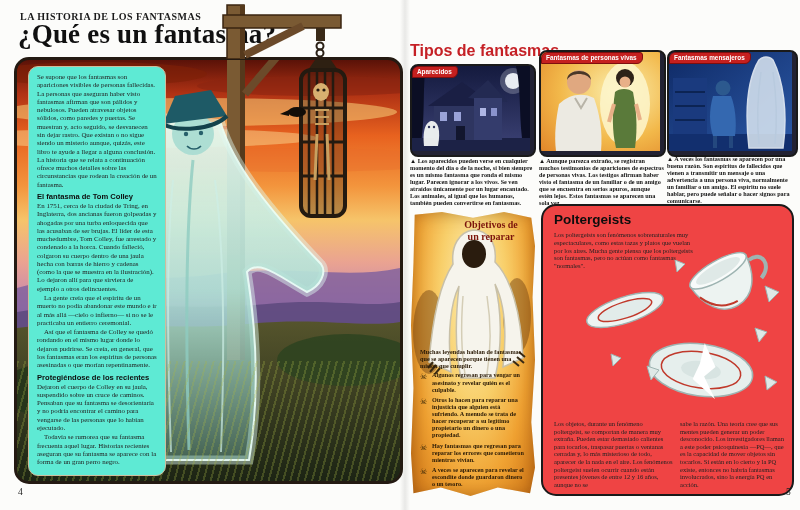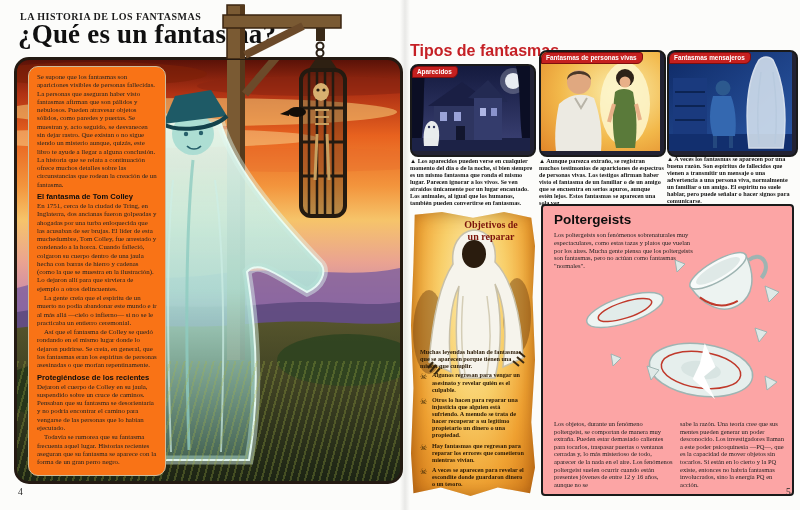--- a/index.html
+++ b/index.html
@@ -9,21 +9,21 @@
     background:linear-gradient(90deg,rgba(0,0,0,0) 0%,rgba(0,0,0,.07) 45%,rgba(0,0,0,.07) 55%,rgba(0,0,0,0) 100%);}
   
   .kicker{position:absolute;left:20px;top:11px;font-size:10px;font-weight:600;letter-spacing:.5px;color:#1a1a1a;}
   .big-title{position:absolute;left:18px;top:19px;font-size:27px;font-weight:bold;color:#101010;letter-spacing:.2px;}
   .illus{position:absolute;left:14px;top:57px;width:383px;height:421px;border:3px solid #241a12;border-radius:15px;
     overflow:hidden;background:linear-gradient(180deg,#5a1208 0%,#b03214 8%,#e8621f 18%,#f3953d 30%,#f6c46a 38%,#eaa391 48%,#c487ae 58%,#8f6fae 68%,#6d5a96 75%,#4a523f 84%,#2c3620 93%,#20291a 100%);}
   .illus svg{position:absolute;left:0;top:0;}
   .grass-tex{position:absolute;left:0;bottom:0;width:100%;height:120px;
     background:repeating-linear-gradient(105deg,rgba(165,180,70,.28) 0 2px,rgba(0,0,0,0) 2px 7px);}
   .gibbet-top{position:absolute;left:183px;top:3px;width:170px;height:56px;z-index:5;}
-  .textbox{position:absolute;left:28px;top:66px;width:138px;height:410px;background:#f97316;border:1px solid #cdbd9d;
+  .textbox{position:absolute;left:28px;top:66px;width:138px;height:410px;background:#5eead4;border:1px solid #cdbd9d;
     border-radius:10px;padding:6px 8px;box-sizing:border-box;overflow:hidden;z-index:6;}
   .textbox p{margin:0 0 3px 0;font-size:6.9px;line-height:1.2;color:#222;}
   .textbox p.indent{text-indent:7px;margin-top:-2px;}
   .textbox h3{margin:3px 0 1px 0;font-size:7.6px;font-family:"Liberation Sans","DejaVu Sans",sans-serif;color:#0d0d0d;}
   .pagenum{position:absolute;font-size:9.5px;color:#222;font-family:"Liberation Serif",serif;}
   .pagenum.left{left:18px;top:487px;}
   .pagenum.right{left:786px;top:487px;}
   
   .section-title{position:absolute;left:410px;top:42px;font-family:"Liberation Sans","DejaVu Sans",sans-serif;
     font-weight:bold;font-size:16px;color:#c52025;}
@@ -40,22 +40,22 @@
   .cap3{left:667px;top:155px;width:128px;}
   .objetivos{position:absolute;left:411px;top:212px;width:124px;height:284px;
     background:radial-gradient(ellipse at 50% 30%,#fdf0b8 0%,#f8cf6a 38%,#f0a232 68%,#db8520 88%,#c77116 100%);
     clip-path:polygon(3% 1%,25% 0%,50% 2%,75% 0%,97% 2%,100% 12%,98% 30%,100% 52%,97% 74%,100% 90%,96% 99%,70% 97%,48% 100%,24% 97%,2% 99%,0% 85%,2% 62%,0% 40%,2% 18%);
     box-shadow:inset 0 0 18px rgba(120,60,10,.55);}
   .obj-title{position:absolute;right:5px;top:7px;width:78px;text-align:center;font-weight:bold;font-size:10px;line-height:1.15;color:#7c150c;}
   .obj-text{position:absolute;left:9px;top:136px;width:106px;font-size:6.2px;line-height:1.15;font-weight:600;color:#2a1a06;}
   .obj-intro{margin:0 0 2px 0;}
   .bullet{display:flex;gap:3px;margin-bottom:3px;}
   .skull{flex:0 0 9px;font-family:"DejaVu Sans",sans-serif;font-size:8px;color:#3a2808;line-height:1;padding-top:2px;}
-  .poltergeists{position:absolute;left:541px;top:204px;width:253px;height:292px;background:#fca5a5;border:2.5px solid #1a1a1a;
-    border-radius:4px;box-sizing:border-box;overflow:hidden;}
+  .poltergeists{position:absolute;left:541px;top:204px;width:253px;height:292px;background:#ef4444;border:2.5px solid #1a1a1a;
+    border-radius:15px;box-sizing:border-box;overflow:hidden;}
   .polt-title{position:absolute;left:11px;top:6px;font-family:"Liberation Sans","DejaVu Sans",sans-serif;font-weight:bold;
     font-size:13.5px;color:#0d0d0d;}
   .polt-intro{position:absolute;left:11px;top:25px;width:142px;font-size:6.5px;line-height:1.2;color:#222;z-index:2;}
   .polt-cups{position:absolute;left:40px;top:22px;z-index:1;}
   .polt-col{position:absolute;top:214px;font-size:6.5px;line-height:1.17;color:#222;}
   .polt-col1{left:11px;width:119px;}
   .polt-col2{left:137px;width:108px;}
 </style>
 </head>
 <body>

